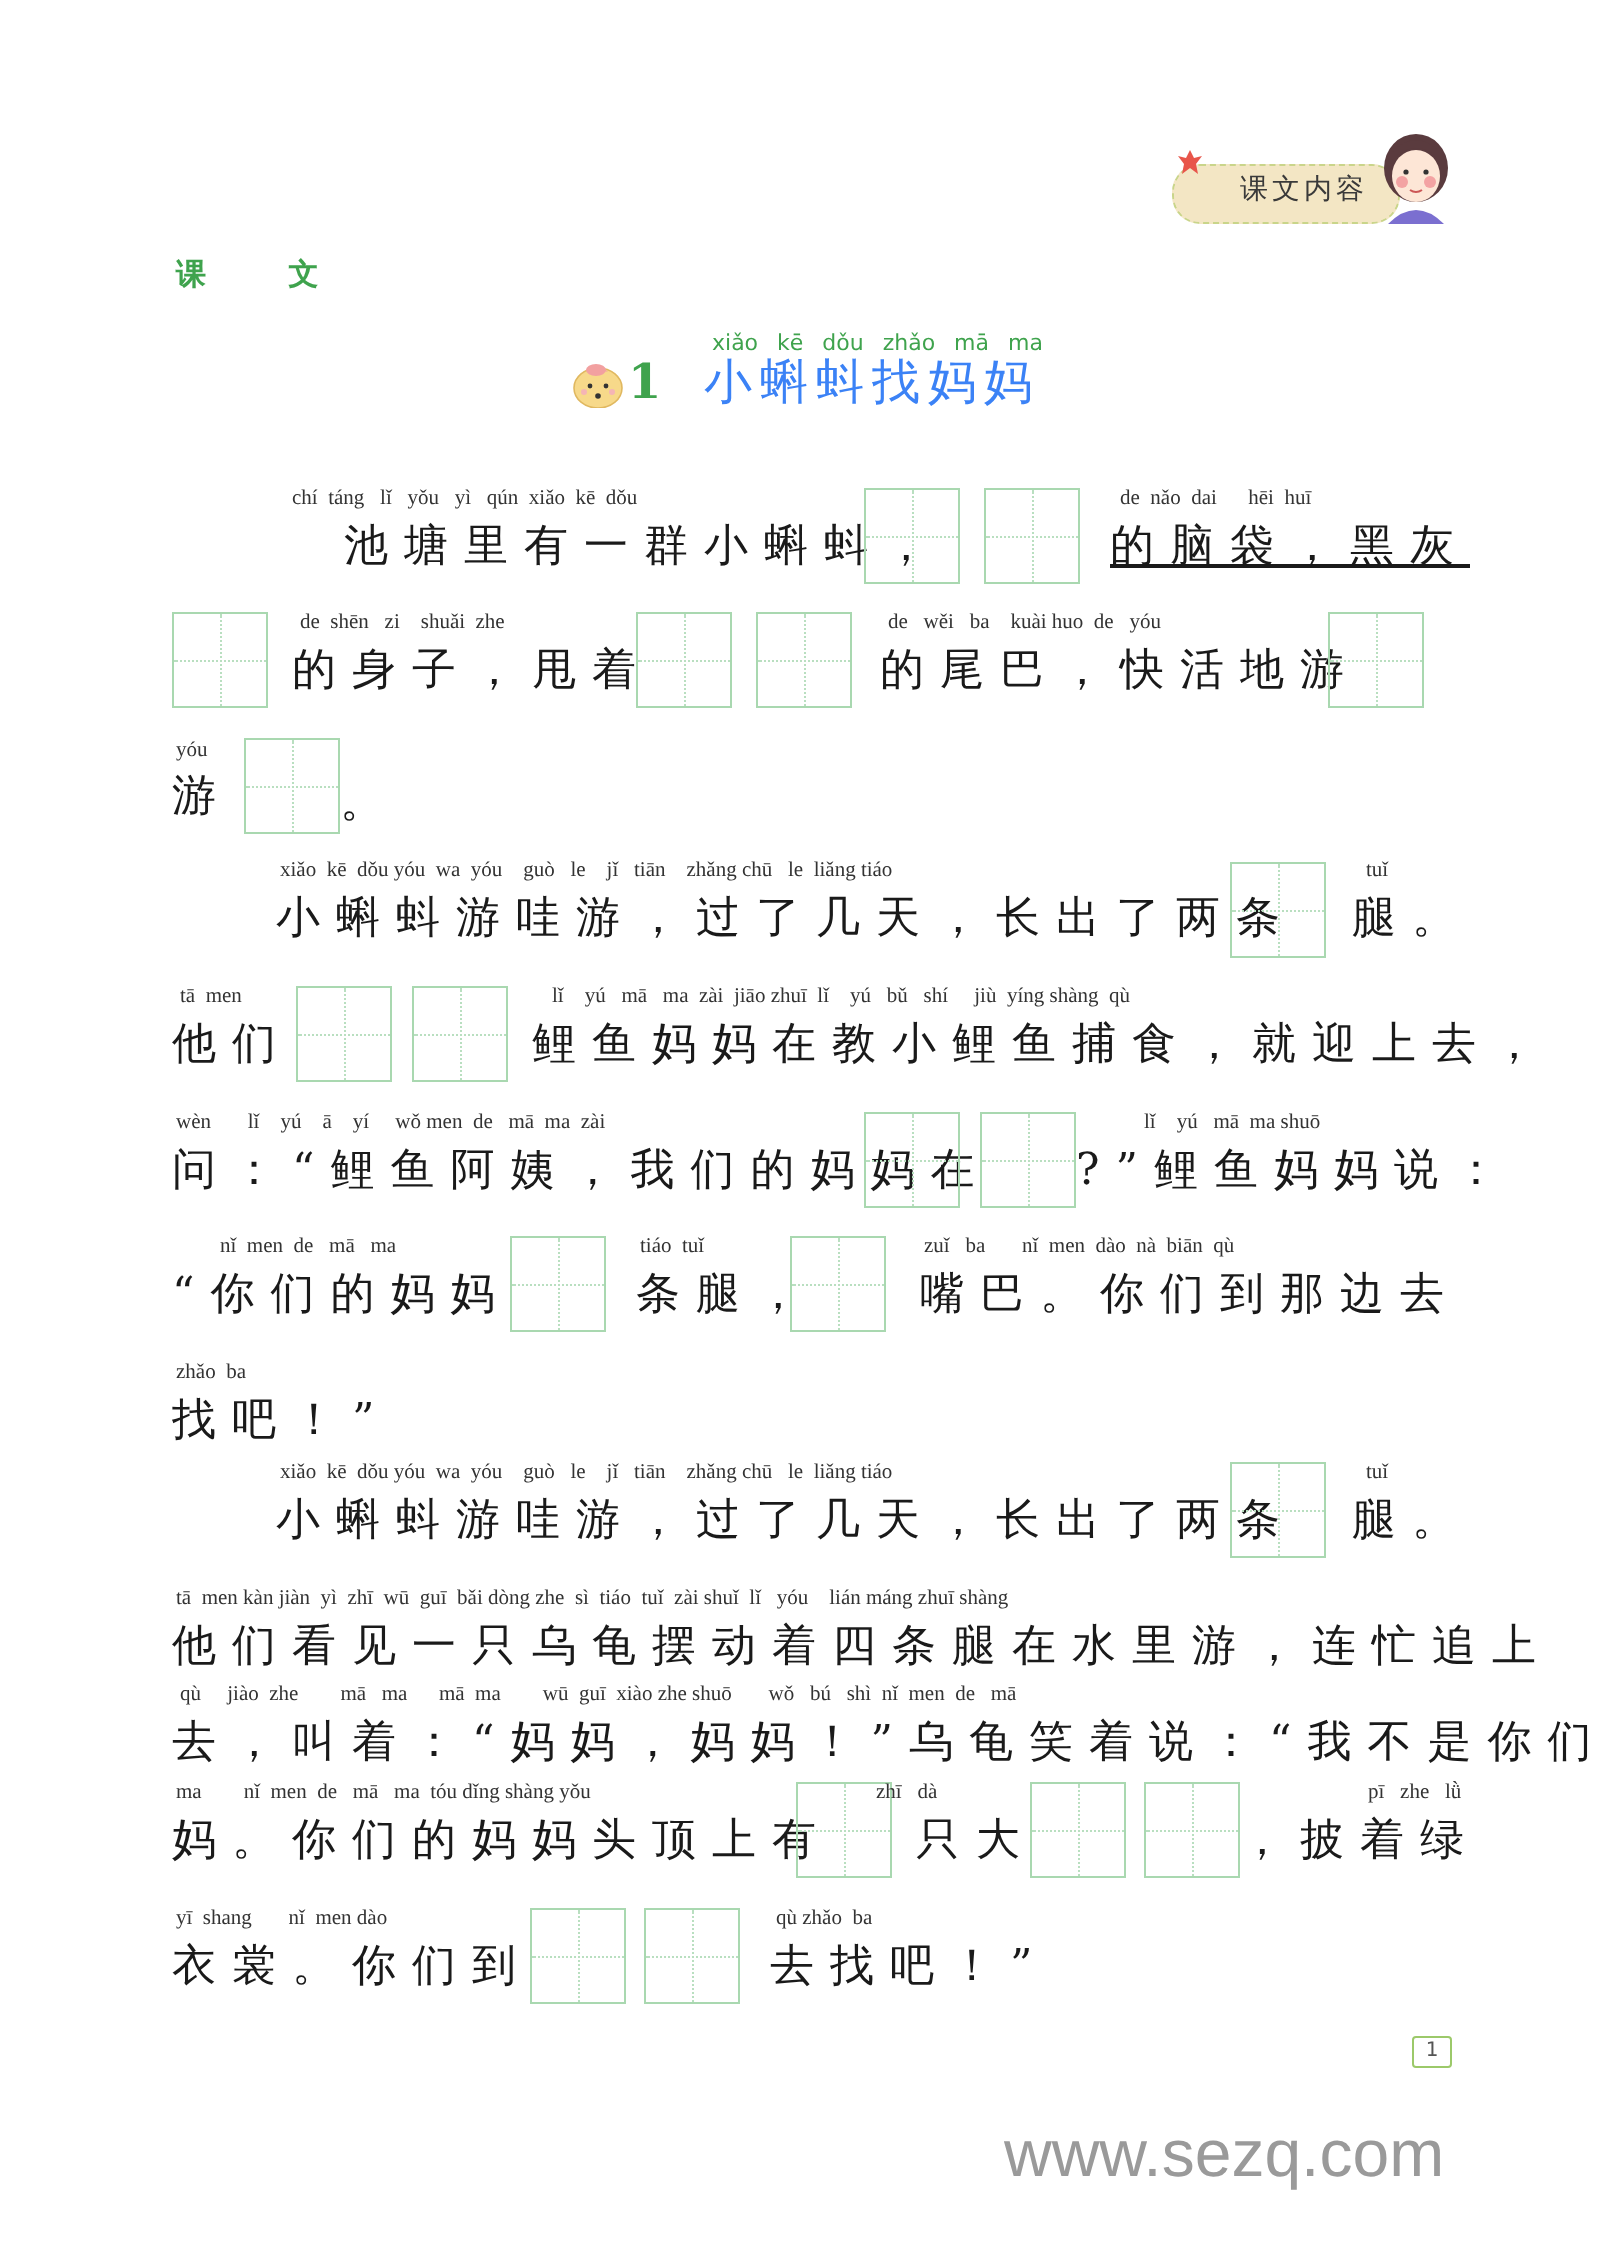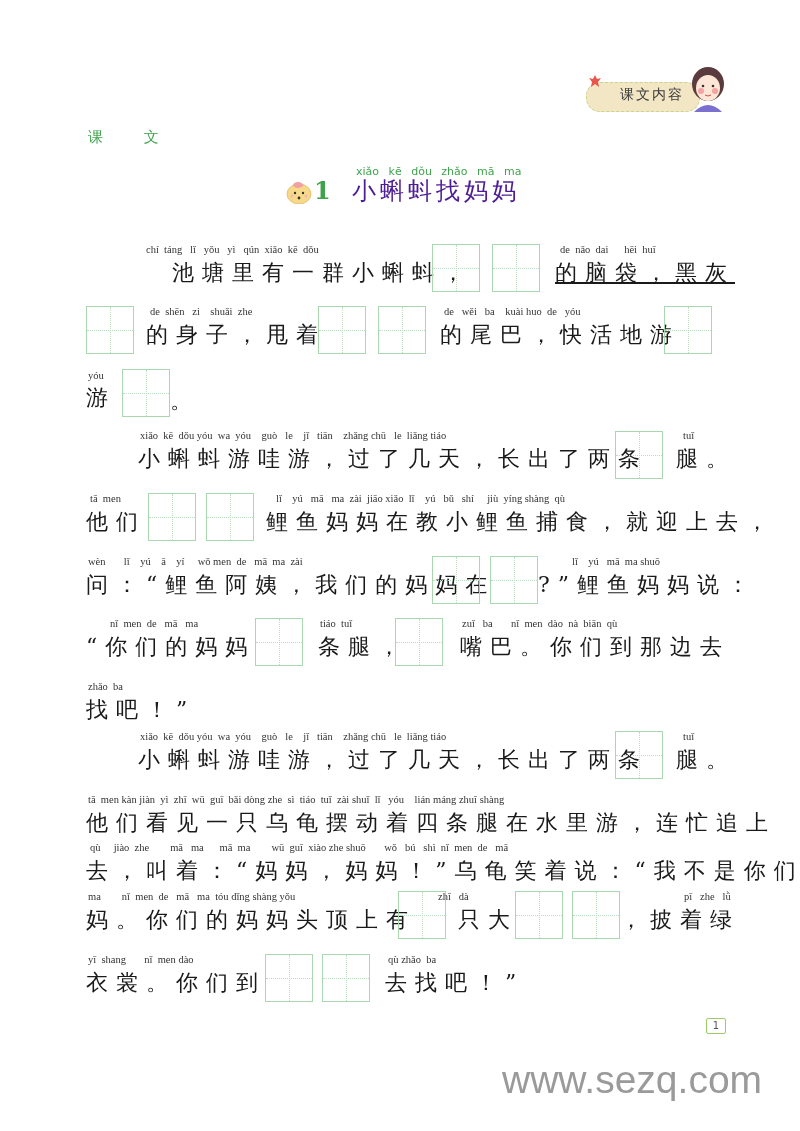--- a/index.html
+++ b/index.html
@@ -4,39 +4,39 @@
 <style>
   html, body { margin:0; padding:0; }
   body { width:800px; height:1131px; background:#ffffff; position:relative; overflow:hidden;
          font-family:"DejaVu Serif", serif; color:#1a1a1a; }
   .tag { position:absolute; left:586px; top:82px; width:112px; height:28px; background:#f3e6c4;
          border:1px dashed #c9d58a; border-radius:14px; }
   .tag-label { position:absolute; left:620px; top:86px; font-size:14px; color:#3a3a3a; letter-spacing:2px;
                font-family:"DejaVu Sans", sans-serif; }
   .flower { position:absolute; left:588px; top:74px; width:14px; height:14px; }
   .girl { position:absolute; left:688px; top:66px; width:40px; height:46px; }
-  .section-title { position:absolute; left:88px; top:128px; font-size:15px; color:#3fa34d; font-weight:normal;
+  .section-title { position:absolute; left:88px; top:128px; font-size:15px; color:#3fa34d; font-weight:bold;
                    letter-spacing:18px; font-family:"DejaVu Serif", serif; }
-  .lesson-title { position:absolute; top:175px; font-size:24px; color:#4c1d95; letter-spacing:4px;
+  .lesson-title { position:absolute; top:175px; font-size:24px; color:#3b82f6; letter-spacing:4px;
                   font-family:"DejaVu Sans", sans-serif; }
   .lesson-num { position:absolute; left:314px; top:176px; font-size:24px; color:#3fa34d; font-weight:bold;
                 font-family:"DejaVu Serif", serif; }
   .title-py { position:absolute; top:165px; font-size:11px; color:#3fa34d; font-family:"DejaVu Sans", sans-serif;
               word-spacing:6px; }
   .face { position:absolute; left:286px; top:180px; width:26px; height:24px; }
   .py { position:absolute; font-size:10.5px; color:#333; font-family:Liberation Serif, serif; white-space:pre; }
   .hz { position:absolute; font-size:22px; color:#1a1a1a; letter-spacing:8px; white-space:pre;
         font-family:"DejaVu Serif", serif; }
   .box { position:absolute; width:48px; height:48px; border:1.5px solid #a9d8b0; box-sizing:border-box; }
   .box::before { content:""; position:absolute; left:50%; top:0; bottom:0; border-left:1px dotted #b9dfc0; }
   .box::after { content:""; position:absolute; top:50%; left:0; right:0; border-top:1px dotted #b9dfc0; }
   .pagenum { position:absolute; left:706px; top:1018px; width:18px; height:14px; border:1.5px solid #9cc96a;
              border-radius:2px; font-size:10px; text-align:center; line-height:14px; color:#555;
              font-family:"DejaVu Sans", sans-serif; }
-  .watermark { position:absolute; left:502px; top:1058px; font-size:39px; color:#9a9a9a;
+  .watermark { position:absolute; left:502px; top:1058px; font-size:33px; color:#9a9a9a;
                font-family:"Liberation Sans", sans-serif; }
 </style>
 </head>
 <body>
 
 <div class="tag"></div>
 <svg class="flower" viewBox="0 0 14 14">
   <path d="M7 1 L9 5 L13 4 L10 8 L11 13 L7 10 L3 13 L4 8 L1 4 L5 5 Z" fill="#e8554a"></path>
 </svg>
 <span class="tag-label">课文内容</span>
@@ -92,21 +92,21 @@
 <span class="py" style="left:140px;top:430px;">xiǎo  kē  dǒu yóu  wa  yóu    guò   le    jǐ   tiān    zhǎng chū   le  liǎng tiáo</span>
 <span class="hz" style="left:138px;top:444px;">小蝌蚪游哇游，过了几天，长出了两条</span>
 <div class="box" style="left:615px;top:431px;"></div>
 <span class="py" style="left:683px;top:430px;">tuǐ</span>
 <span class="hz" style="left:676px;top:444px;">腿。</span>
 
 <span class="py" style="left:90px;top:493px;">tā  men</span>
 <span class="hz" style="left:86px;top:507px;">他们</span>
 <div class="box" style="left:148px;top:493px;"></div>
 <div class="box" style="left:206px;top:493px;"></div>
-<span class="py" style="left:276px;top:493px;">lǐ    yú   mā   ma  zài  jiāo xiǎo  lǐ    yú   bǔ   shí     jiù  yíng shàng  qù</span>
+<span class="py" style="left:276px;top:493px;">lǐ    yú   mā   ma  zài  jiāo zhuī  lǐ    yú   bǔ   shí     jiù  yíng shàng  qù</span>
 <span class="hz" style="left:266px;top:507px;">鲤鱼妈妈在教小鲤鱼捕食，就迎上去，</span>
 
 <span class="py" style="left:88px;top:556px;">wèn       lǐ    yú    ā    yí     wǒ men  de   mā  ma  zài</span>
 <span class="hz" style="left:86px;top:570px;">问：“鲤鱼阿姨，我们的妈妈在</span>
 <div class="box" style="left:432px;top:556px;"></div>
 <div class="box" style="left:490px;top:556px;"></div>
 <span class="py" style="left:572px;top:556px;">lǐ    yú   mā  ma shuō</span>
 <span class="hz" style="left:538px;top:570px;">?”鲤鱼妈妈说：</span>
 
 <span class="py" style="left:110px;top:618px;">nǐ  men  de   mā   ma</span>

